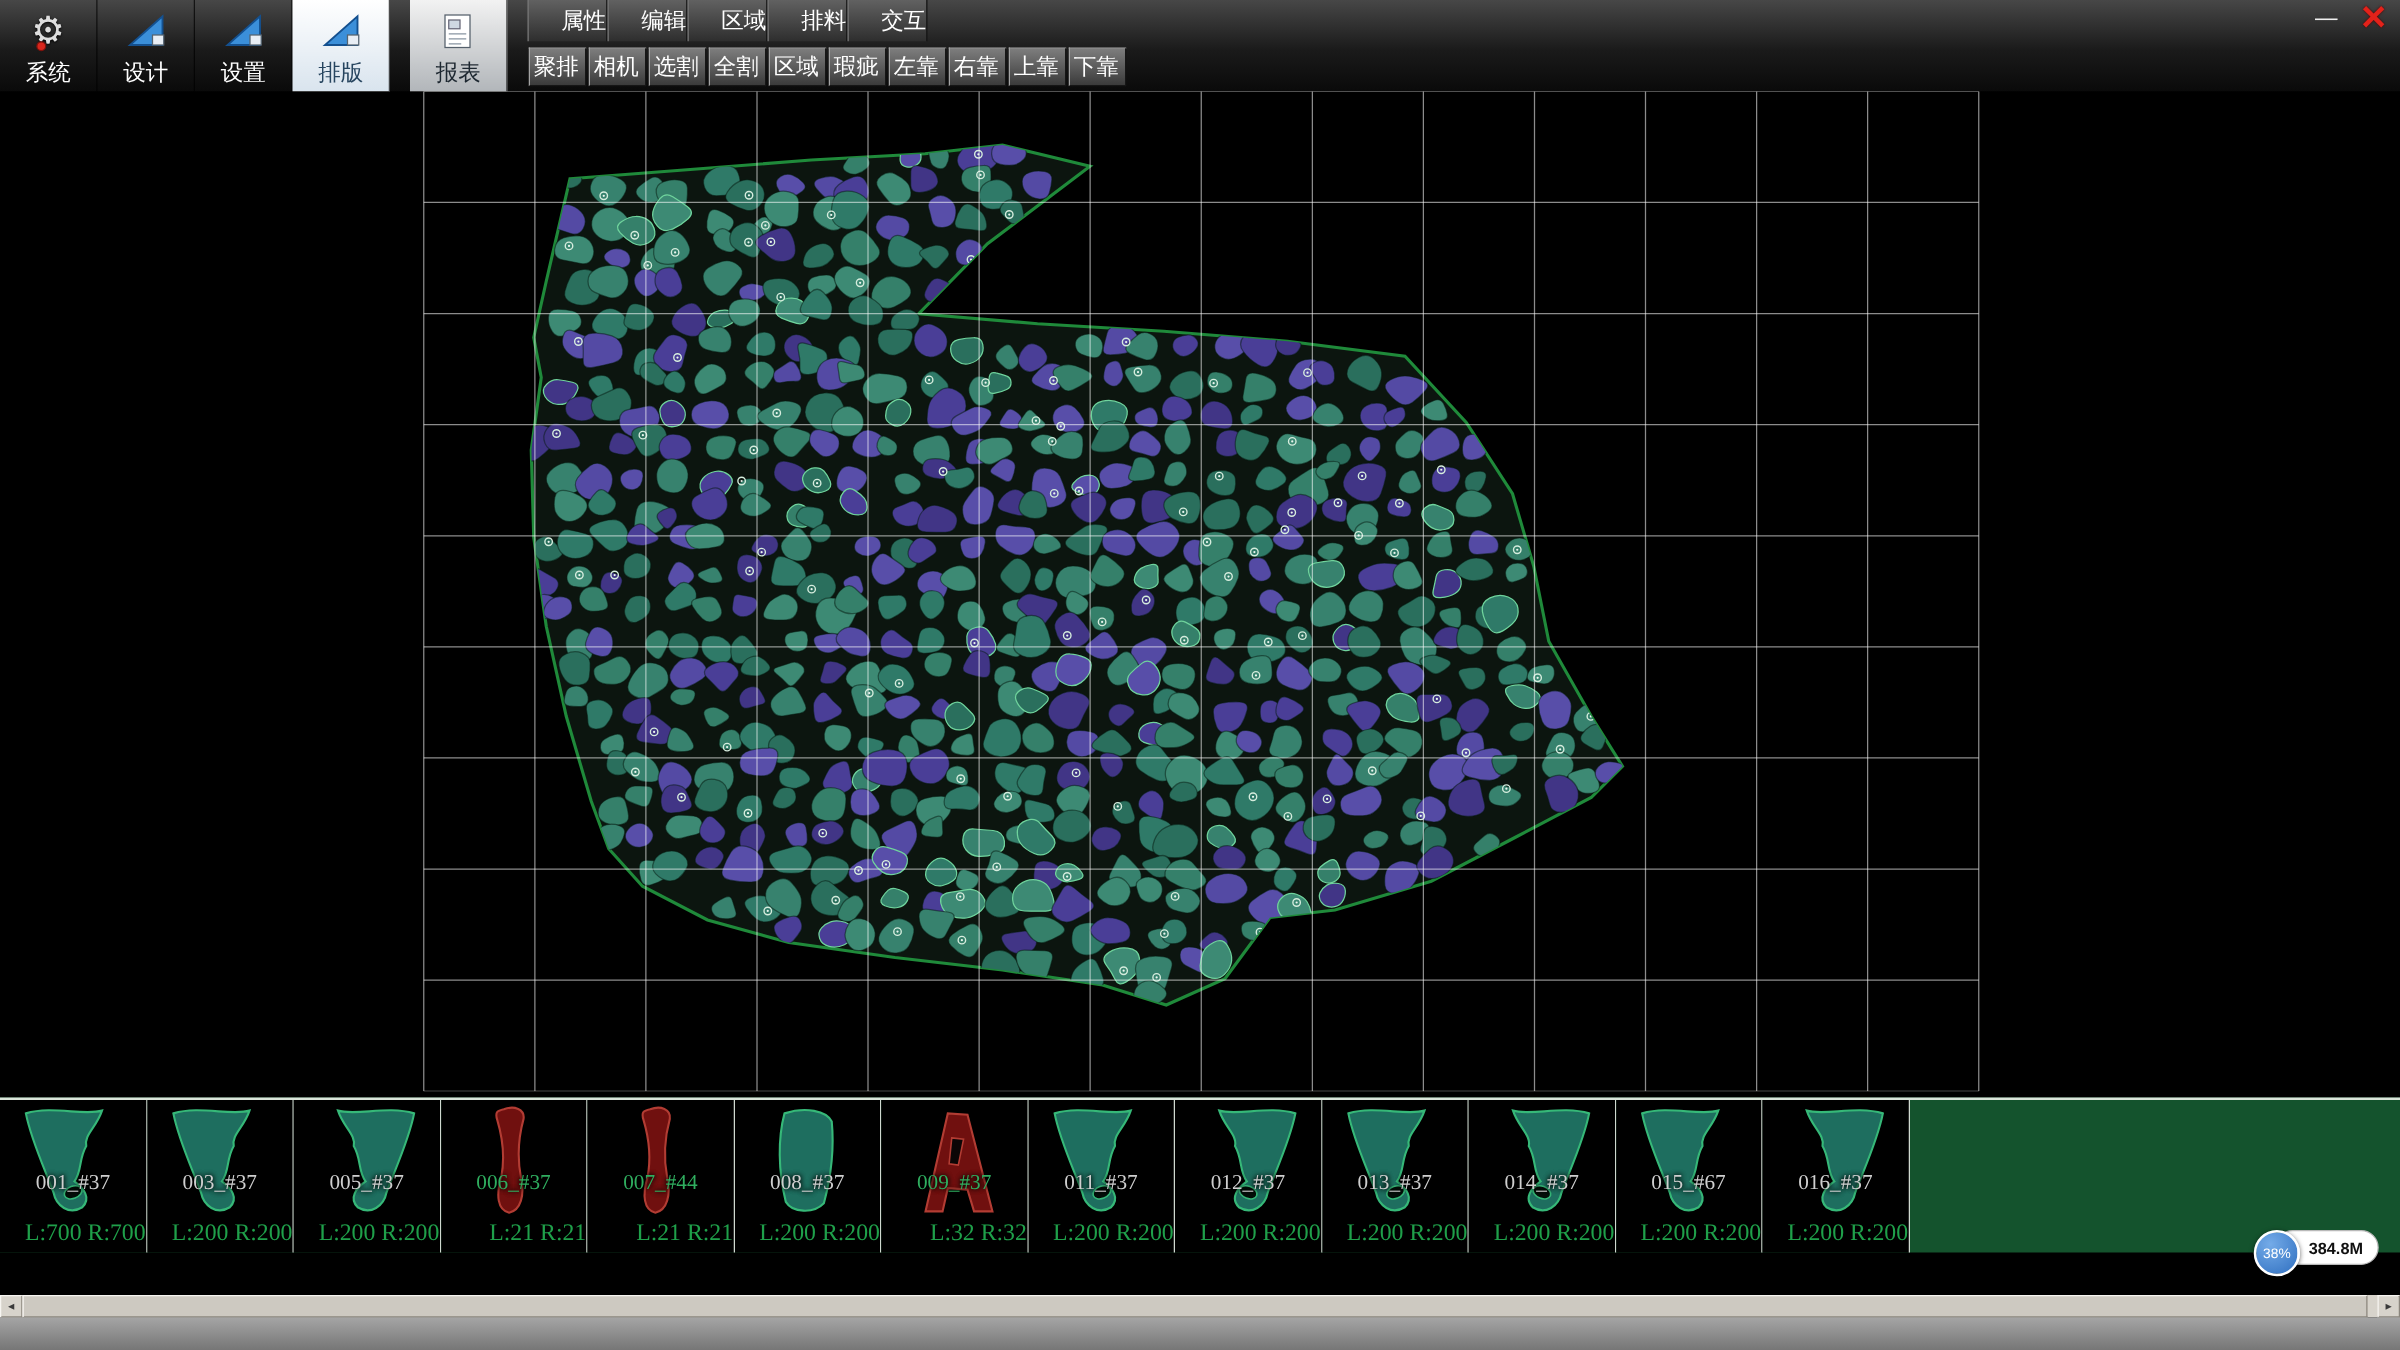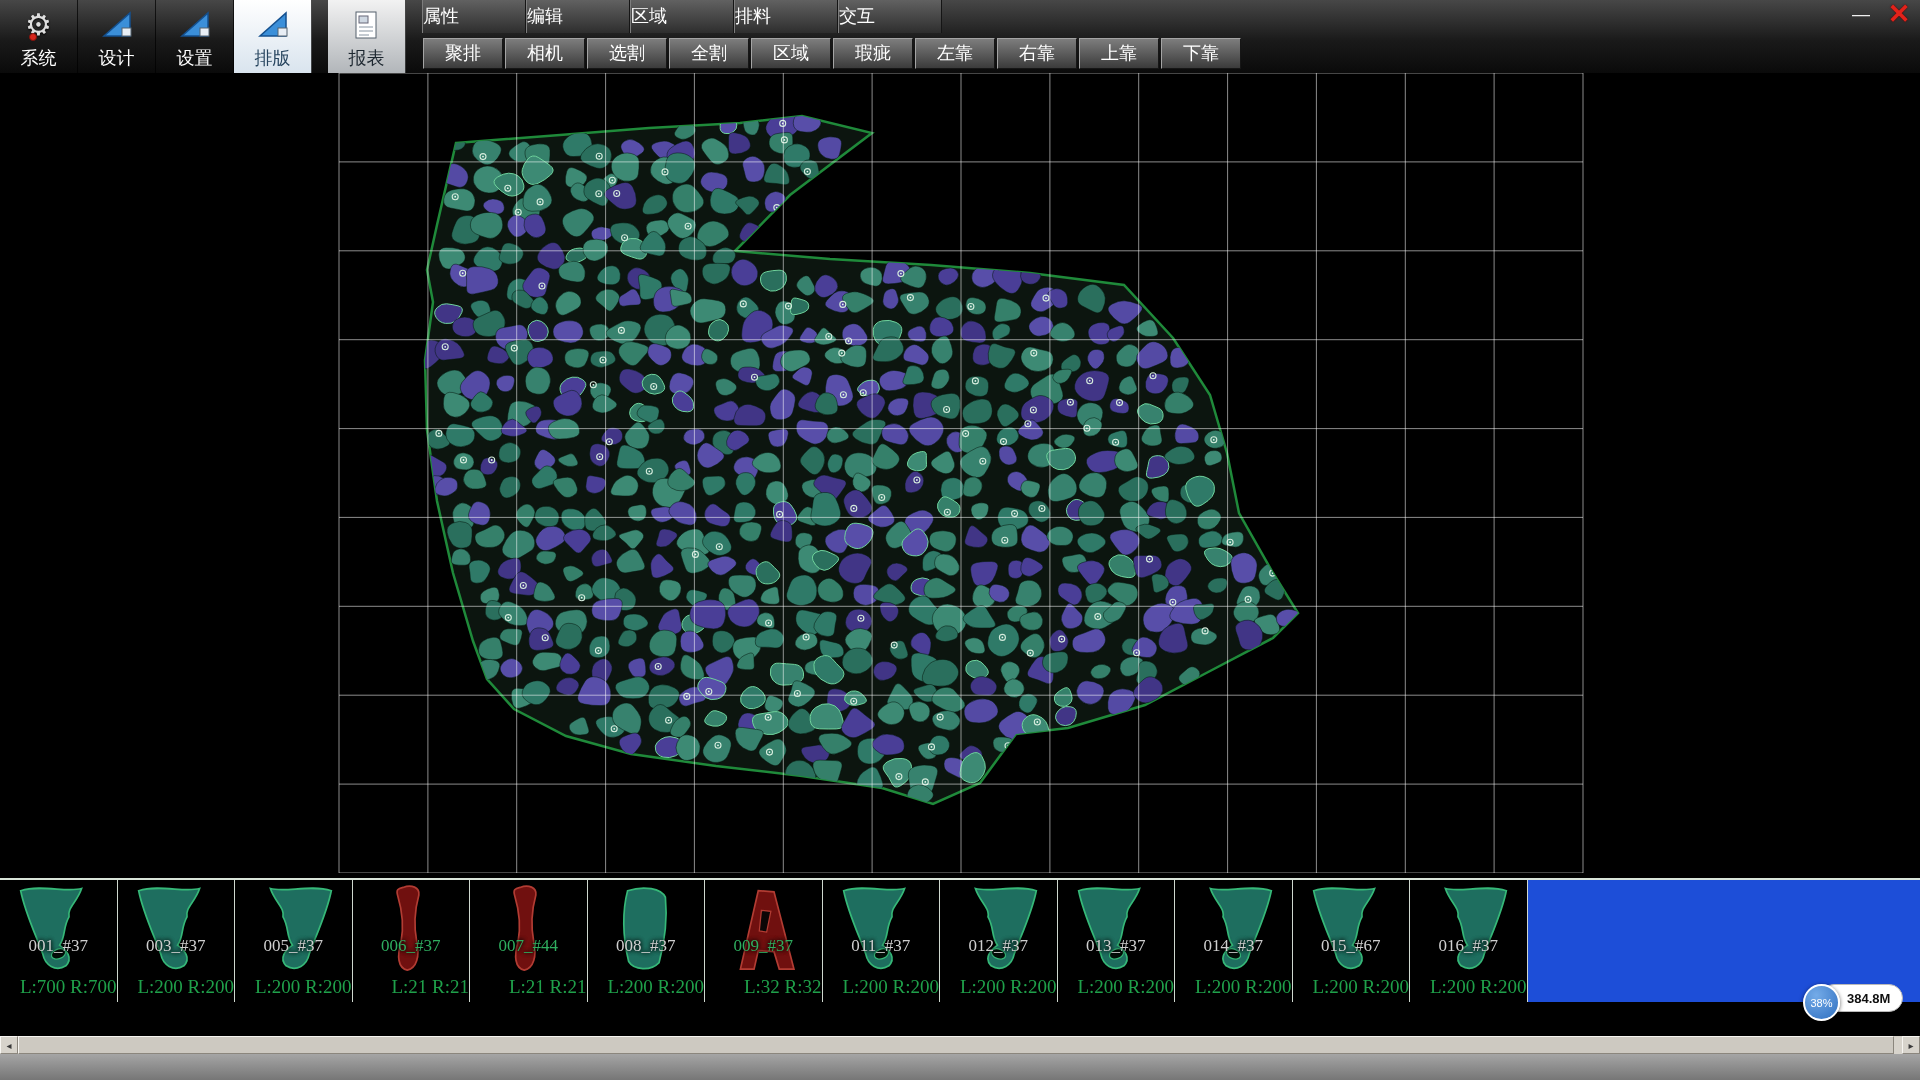--- a/index.html
+++ b/index.html
@@ -14,40 +14,40 @@
     justify-content:flex-start;padding-top:6px;gap:2px;color:#fff;font-size:18px;
     border-right:1px solid rgba(0,0,0,.7);cursor:pointer}
   .mode-btn .micon{height:38px;display:flex;align-items:center;justify-content:center;position:relative}
   .mode-btn.active{background:linear-gradient(180deg,#ffffff,#d9e4ee);color:#27455f}
   .mode-btn.light{background:linear-gradient(180deg,#f2f2f2,#b2b6ba);color:#1d2730;margin-left:16px}
   .gear-glyph{font-size:30px;color:#dedede;text-shadow:0 1px 2px #000;line-height:1}
   .gear-dot{position:absolute;left:4px;bottom:3px;width:8px;height:8px;border-radius:50%;
     background:#d8261c;border:1px solid #7e120c}
 
   #menu-tabs{position:absolute;left:422px;top:0;height:33px;display:flex}
-  .menu-tab{width:104px;height:33px;line-height:33px;text-align:left;color:#fff;font-size:18px;
+  .menu-tab{width:64px;height:33px;line-height:33px;text-align:right;color:#fff;font-size:18px;
     background:linear-gradient(180deg,#616161,#2e2e2e);
     border-left:1px solid #7d7d7d;border-right:1px solid #151515;cursor:pointer}
 
   #tools{position:absolute;left:422px;top:33px;height:40px;display:flex;align-items:center}
-  .tool-btn{min-width:46px;padding:0 21px;height:31px;line-height:29px;text-align:left;margin:0 1px;
+  .tool-btn{min-width:46px;padding:0 3px;height:31px;line-height:29px;text-align:left;margin:0 1px;
     color:#fff;font-size:18px;background:linear-gradient(180deg,#7d7d7d,#3b3b3b);
     border:1px solid;border-color:#a4a4a4 #161616 #161616 #a4a4a4;cursor:pointer}
 
   #win-controls{position:absolute;right:6px;top:0px;display:flex;align-items:flex-start;gap:8px}
   .win-btn{width:30px;height:28px;display:flex;align-items:center;justify-content:center;cursor:pointer}
   #win-min{color:#f0f0f0;font-size:18px}
   #win-close{color:#e3221a;font-size:27px;font-weight:bold;text-shadow:0 0 2px #500}
 
   
   #canvas{position:absolute;left:0;top:73px;width:1920px;height:800px;background:#000}
   #canvas-svg{display:block;width:1920px;height:800px}
 
   
-  #strip{position:absolute;left:0;top:878px;width:1920px;height:124px;background:#1d4ed8;
+  #strip{position:absolute;left:0;top:878px;width:1920px;height:124px;background:#14532d;
     border-top:2px solid #d9e4d9;display:flex}
   .part-cell{position:relative;width:117.5px;height:122px;background:#000;
     border-right:1px solid #cfd8cf;cursor:pointer;flex:0 0 auto}
   .part-svg{position:absolute;left:6px;top:2px;width:105px;height:98px}
   .part-id{position:absolute;left:0;top:56px;width:100%;text-align:center;font-size:17px;
     font-family:"Liberation Serif",serif;text-shadow:0 0 4px #000,0 0 4px #000}
   .part-lr{position:absolute;left:0;bottom:4px;width:100%;text-align:right;font-size:19px;
     font-family:Liberation Serif, serif}
 
   

